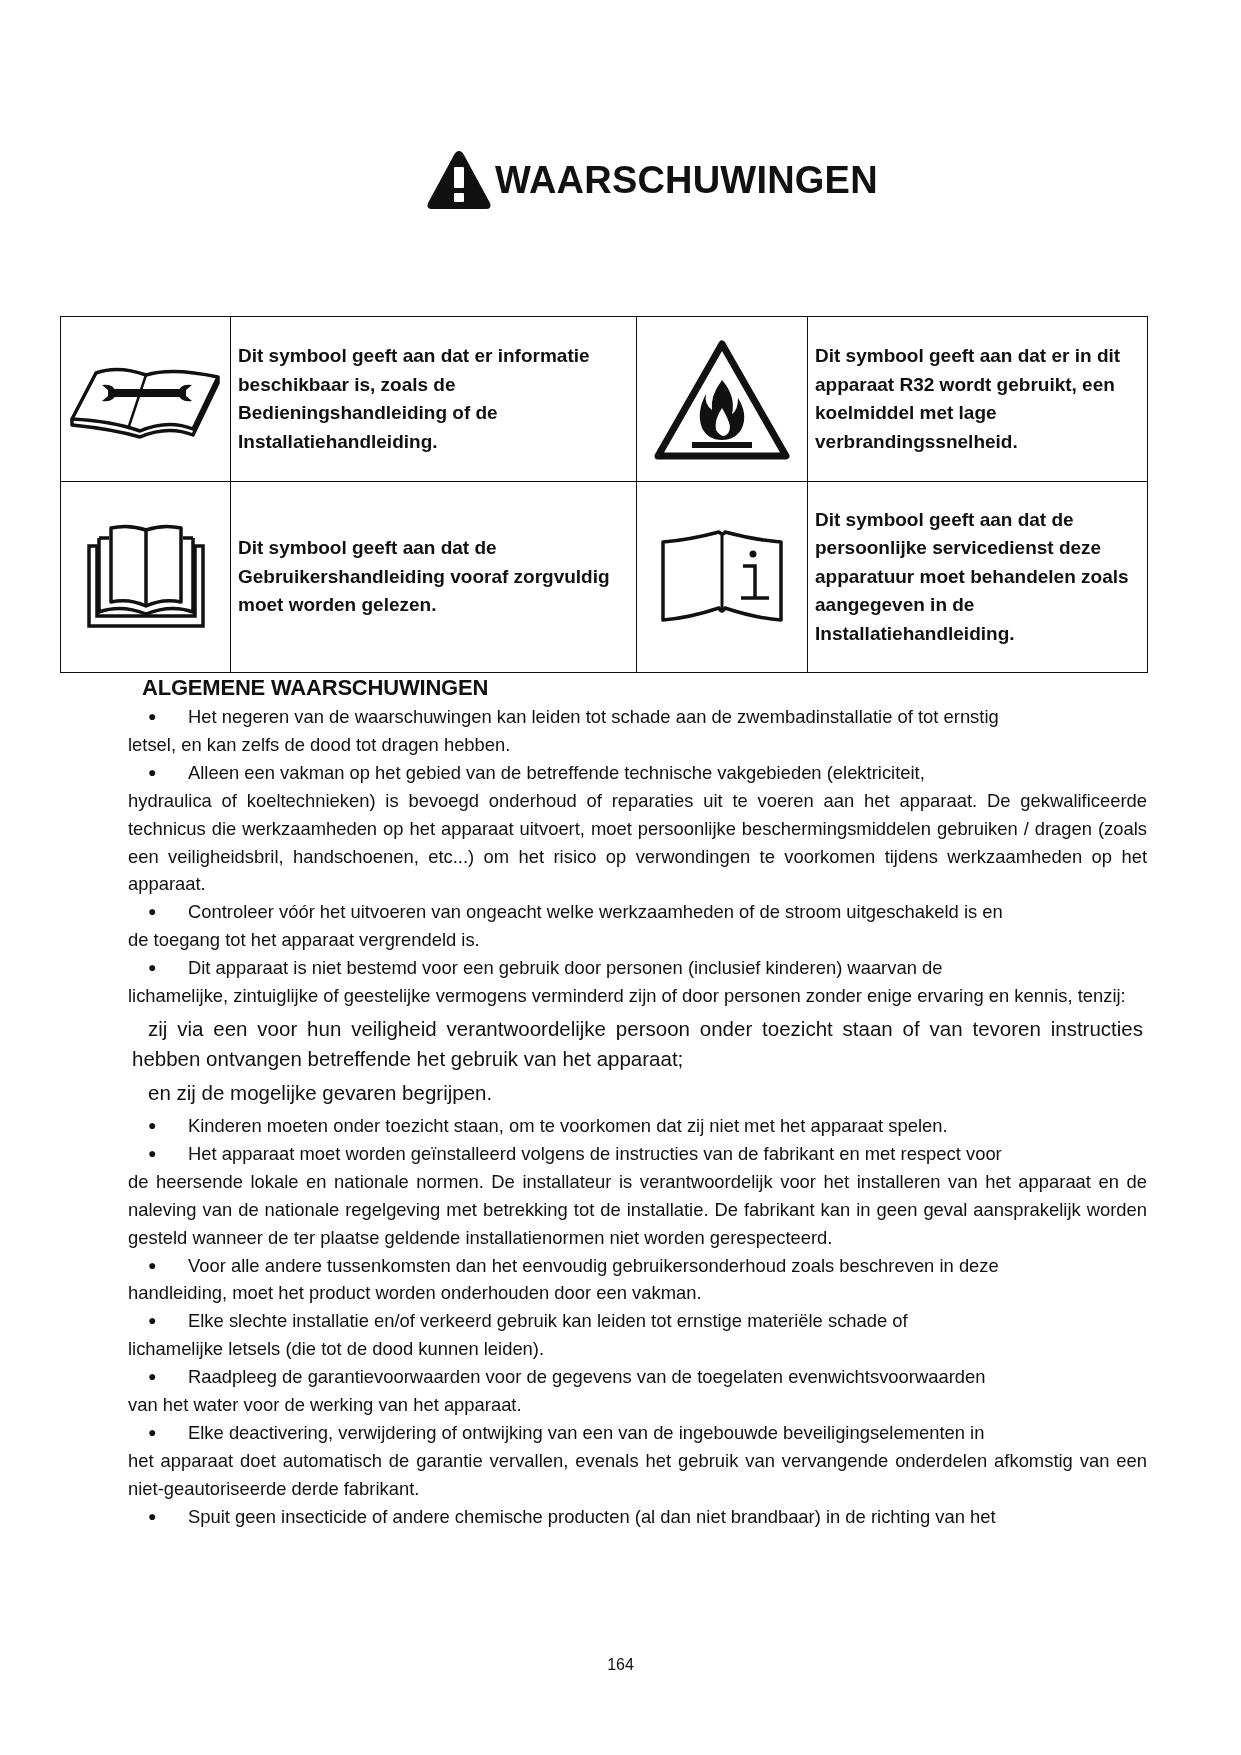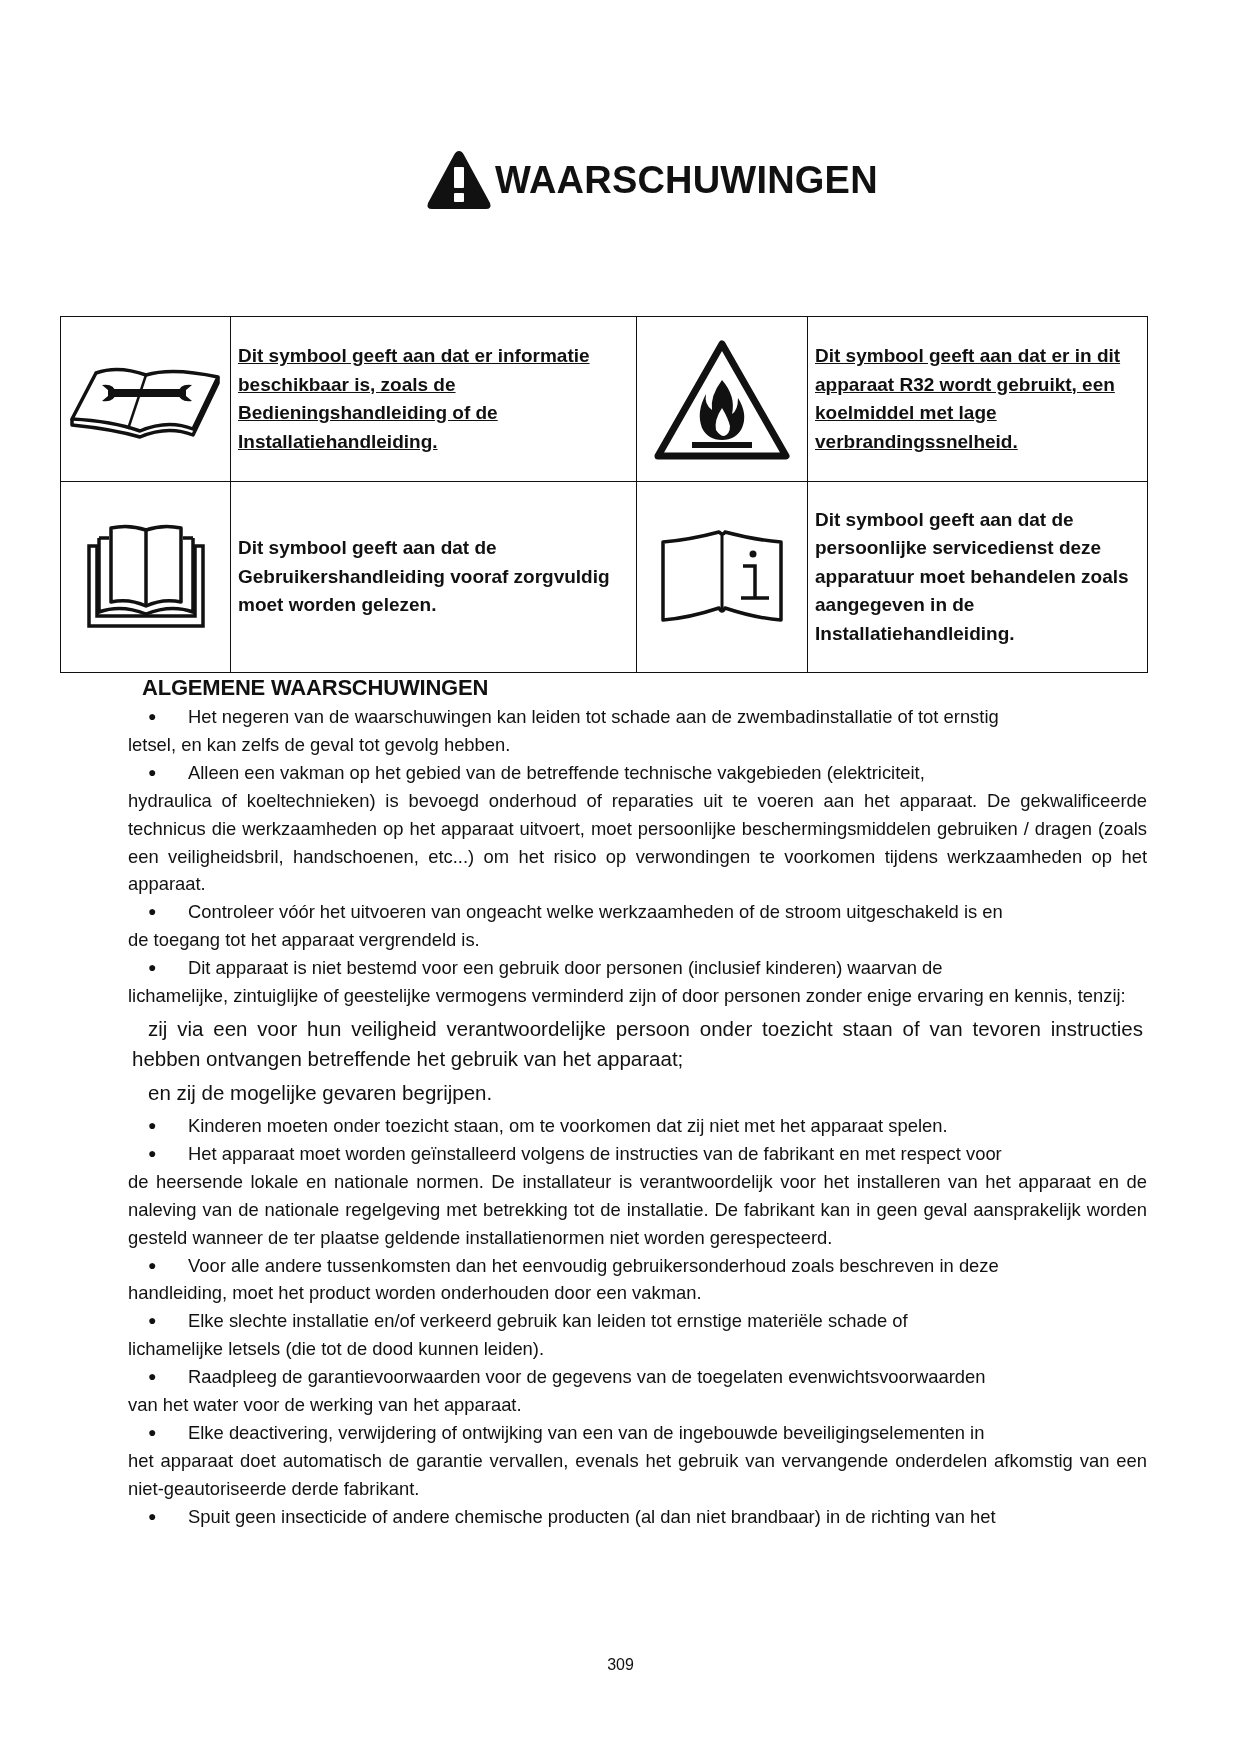--- a/index.html
+++ b/index.html
@@ -7,21 +7,21 @@
          font-family: "Liberation Sans", "DejaVu Sans", sans-serif; color: #111111; }
   .title { position: absolute; top: 146px; left: 426px; height: 68px; display: flex; align-items: center; }
   .title svg { width: 66px; height: 62px; display: block; }
   .title-text { font-weight: bold; font-size: 38px; letter-spacing: 0.2px; margin-left: 3px; }
 
   .symbol-table { position: absolute; left: 60px; top: 316px; width: 1087px; height: 356px;
                   border-collapse: collapse; table-layout: fixed; }
   .symbol-table td { border: 1.5px solid #111; padding: 0; vertical-align: middle; }
   .symbol-table td.icon-cell { text-align: center; }
   .symbol-table td.text-cell { font-weight: bold; font-size: 19px; line-height: 28.5px; padding-left: 7px; padding-right: 4px; }
-  .symbol-table tr.r1 { height: 165px; text-decoration: underline; }
+  .symbol-table tr.r1 { height: 165px; }
   .symbol-table tr.r2 { height: 191px; }
   .icon-cell svg { display: inline-block; vertical-align: middle; }
 
   .section-heading { position: absolute; left: 142px; top: 676px; font-size: 22px; font-weight: bold; line-height: 24px; letter-spacing: -0.2px; }
   .body { position: absolute; left: 128px; top: 703px; width: 1019px; font-size: 18.4px; line-height: 27.9px; }
   .para { text-align: justify; text-align-last: left; margin: 0; position: relative; }
   .para .first { display: block; padding-left: 60px; position: relative; text-align: justify; }
   .bullet { position: absolute; left: 20px; top: 0; font-size: 14px; }
   .plain { margin: 4px; font-size: 20.5px; line-height: 30px; text-align: justify; text-align-last: left; }
   .plain .indent { padding-left: 16px; }
@@ -91,21 +91,21 @@
   </tr>
 </tbody>
   </table>
 
 <div class="section-heading">ALGEMENE WAARSCHUWINGEN</div>
 
 <div class="body">
   <div class="para">
     <span class="bullet">●</span>
     <span class="first">Het negeren van de waarschuwingen kan leiden tot schade aan de zwembadinstallatie of tot ernstig</span>
-    <span>letsel, en kan zelfs de geval tot gevolg hebben.</span>
+    <span>letsel, en kan zelfs de dood tot dragen hebben.</span>
   </div>
   <div class="para">
     <span class="bullet">●</span>
     <span class="first">Alleen een vakman op het gebied van de betreffende technische vakgebieden (elektriciteit,</span>
     <span>hydraulica of koeltechnieken) is bevoegd onderhoud of reparaties uit te voeren aan het apparaat. De gekwalificeerde technicus die werkzaamheden op het apparaat uitvoert, moet persoonlijke beschermingsmiddelen gebruiken / dragen (zoals een veiligheidsbril, handschoenen, etc...) om het risico op verwondingen te voorkomen tijdens werkzaamheden op het apparaat.</span>
   </div>
   <div class="para">
     <span class="bullet">●</span>
     <span class="first">Controleer vóór het uitvoeren van ongeacht welke werkzaamheden of de stroom uitgeschakeld is en</span>
     <span>de toegang tot het apparaat vergrendeld is.</span>
@@ -152,13 +152,13 @@
     <span class="bullet">●</span>
     <span class="first">Elke deactivering, verwijdering of ontwijking van een van de ingebouwde beveiligingselementen in</span>
     <span>het apparaat doet automatisch de garantie vervallen, evenals het gebruik van vervangende onderdelen afkomstig van een niet-geautoriseerde derde fabrikant.</span>
   </div>
   <div class="para">
     <span class="bullet">●</span>
     <span class="first">Spuit geen insecticide of andere chemische producten (al dan niet brandbaar) in de richting van het</span>
   </div>
 </div>
 
-<div class="page-number">309</div>
+<div class="page-number">164</div>
 
 </body></html>

